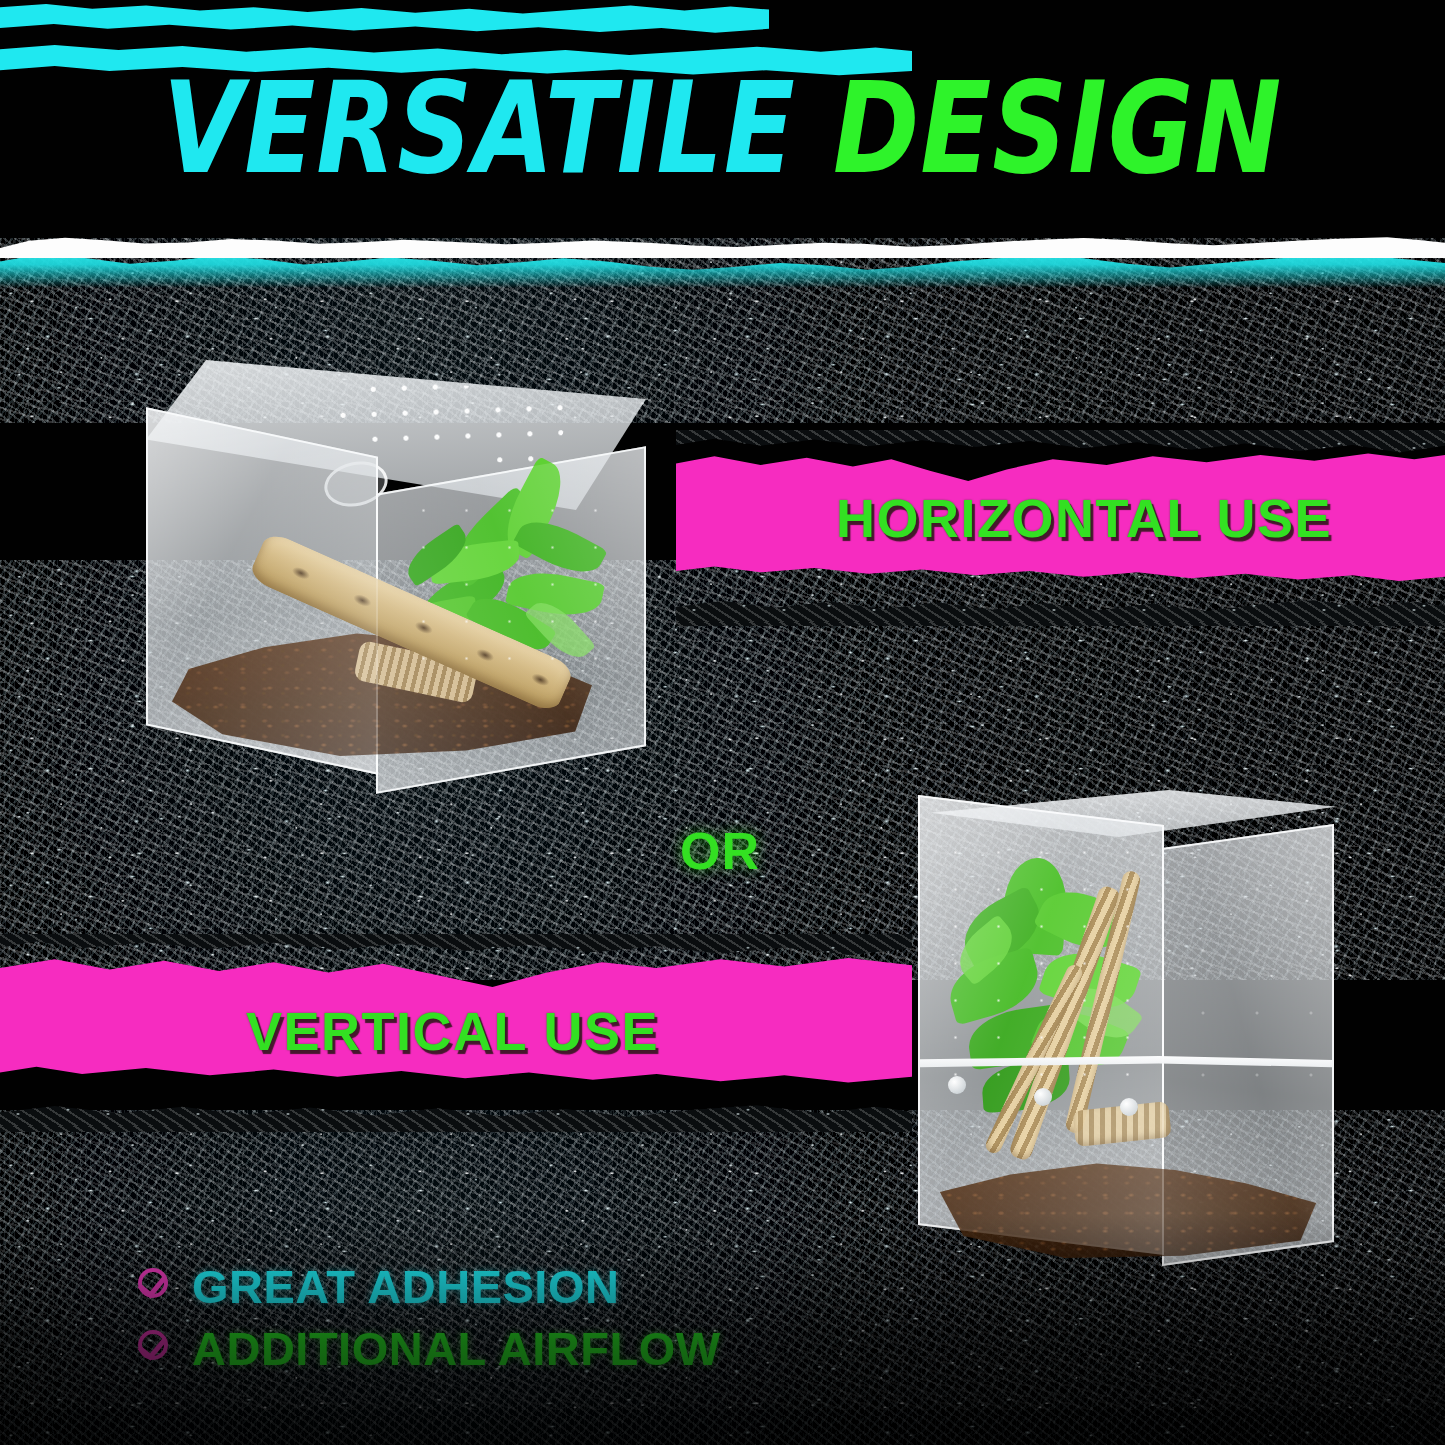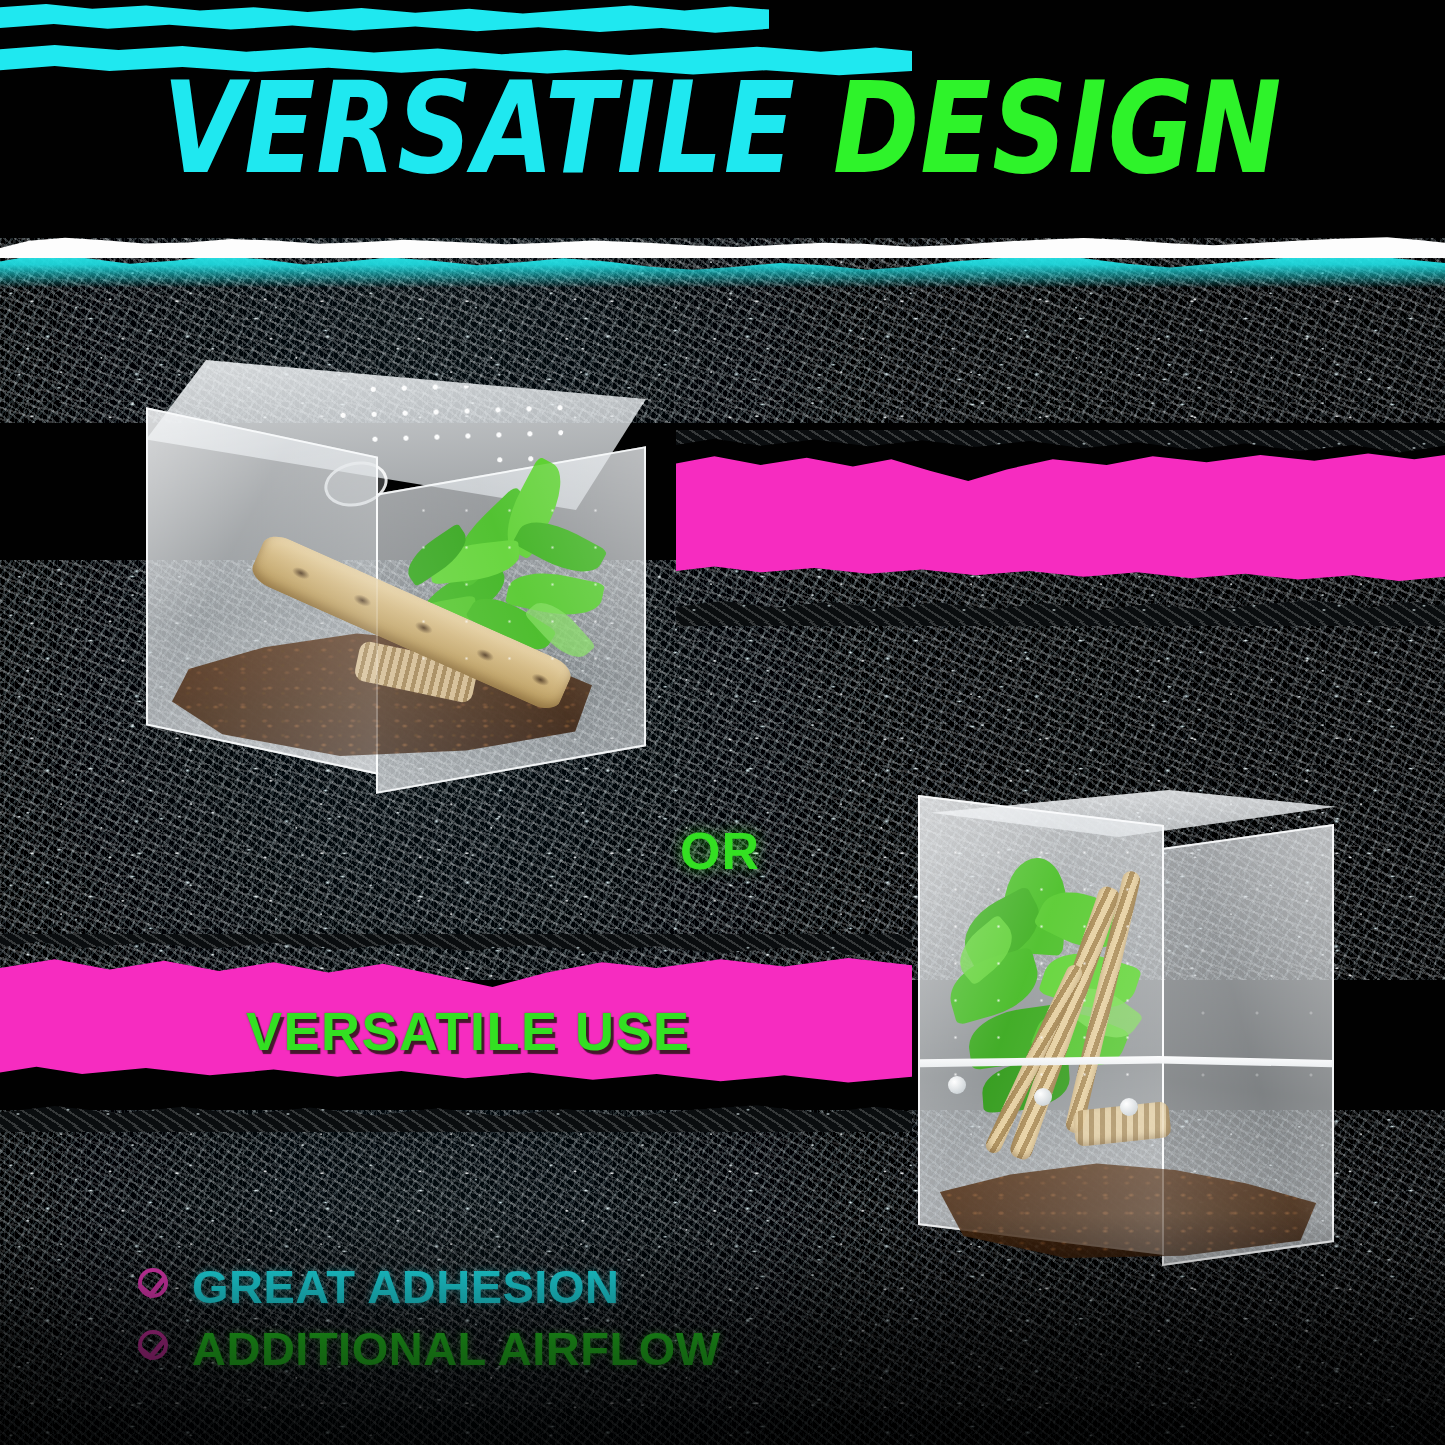--- a/index.html
+++ b/index.html
@@ -267,31 +267,32 @@
   <div class="tear tear-cyan" id="tear-top-cyan"></div>
   <div class="tear tear-white" id="tear-top-white"></div>
 
   <div class="band" id="band-horizontal"></div>
   <div id="band-horizontal-cyan"></div>
   <div class="rockcrumb" style="left:676px;top:430px;width:769px;height:34px;
        clip-path:polygon(0% 0%,100% 0%,100% 46%,94% 66%,88% 44%,81% 62%,74% 40%,67% 58%,60% 36%,53% 54%,46% 32%,39% 50%,32% 30%,25% 48%,18% 28%,11% 46%,5% 26%,0% 44%);"></div>
   <div class="rockcrumb" style="left:676px;top:592px;width:769px;height:34px;
        clip-path:polygon(0% 44%,6% 26%,13% 46%,20% 28%,27% 50%,34% 30%,41% 52%,48% 32%,55% 54%,62% 34%,69% 56%,76% 36%,83% 24%,90% 46%,96% 28%,100% 42%,100% 100%,0% 100%);"></div>
 
+  <div class="bandlabel" id="label-horizontal">HORIZONTAL USE</div>
 
   <div id="or-text">OR</div>
 
   <div class="band" id="band-vertical"></div>
   <div id="band-vertical-cyan"></div>
   <div class="rockcrumb" style="left:0px;top:934px;width:912px;height:34px;
        clip-path:polygon(0% 0%,100% 0%,100% 42%,93% 62%,86% 40%,79% 58%,72% 36%,65% 54%,58% 32%,51% 50%,44% 28%,37% 46%,30% 26%,23% 44%,16% 24%,9% 42%,4% 22%,0% 40%);"></div>
   <div class="rockcrumb" style="left:0px;top:1096px;width:912px;height:36px;
        clip-path:polygon(0% 46%,6% 28%,13% 48%,20% 30%,27% 52%,34% 32%,41% 54%,48% 34%,55% 56%,62% 36%,69% 58%,76% 38%,83% 26%,90% 48%,96% 30%,100% 44%,100% 100%,0% 100%);"></div>
 
-  <div class="bandlabel" id="label-vertical">VERSATILE USE</div>
+  <div class="bandlabel" id="label-vertical">VERTICAL USE</div>
 
   <div id="terrarium-horizontal">
     <div class="t1-body" id="t1-top"></div>
     <div class="vent-holes"></div>
     <div class="t1-latch"></div>
 
     <div class="t1-body" id="t1-left"></div>
     <div class="t1-body" id="t1-right"></div>
 
     <div id="t1-sub"></div>

